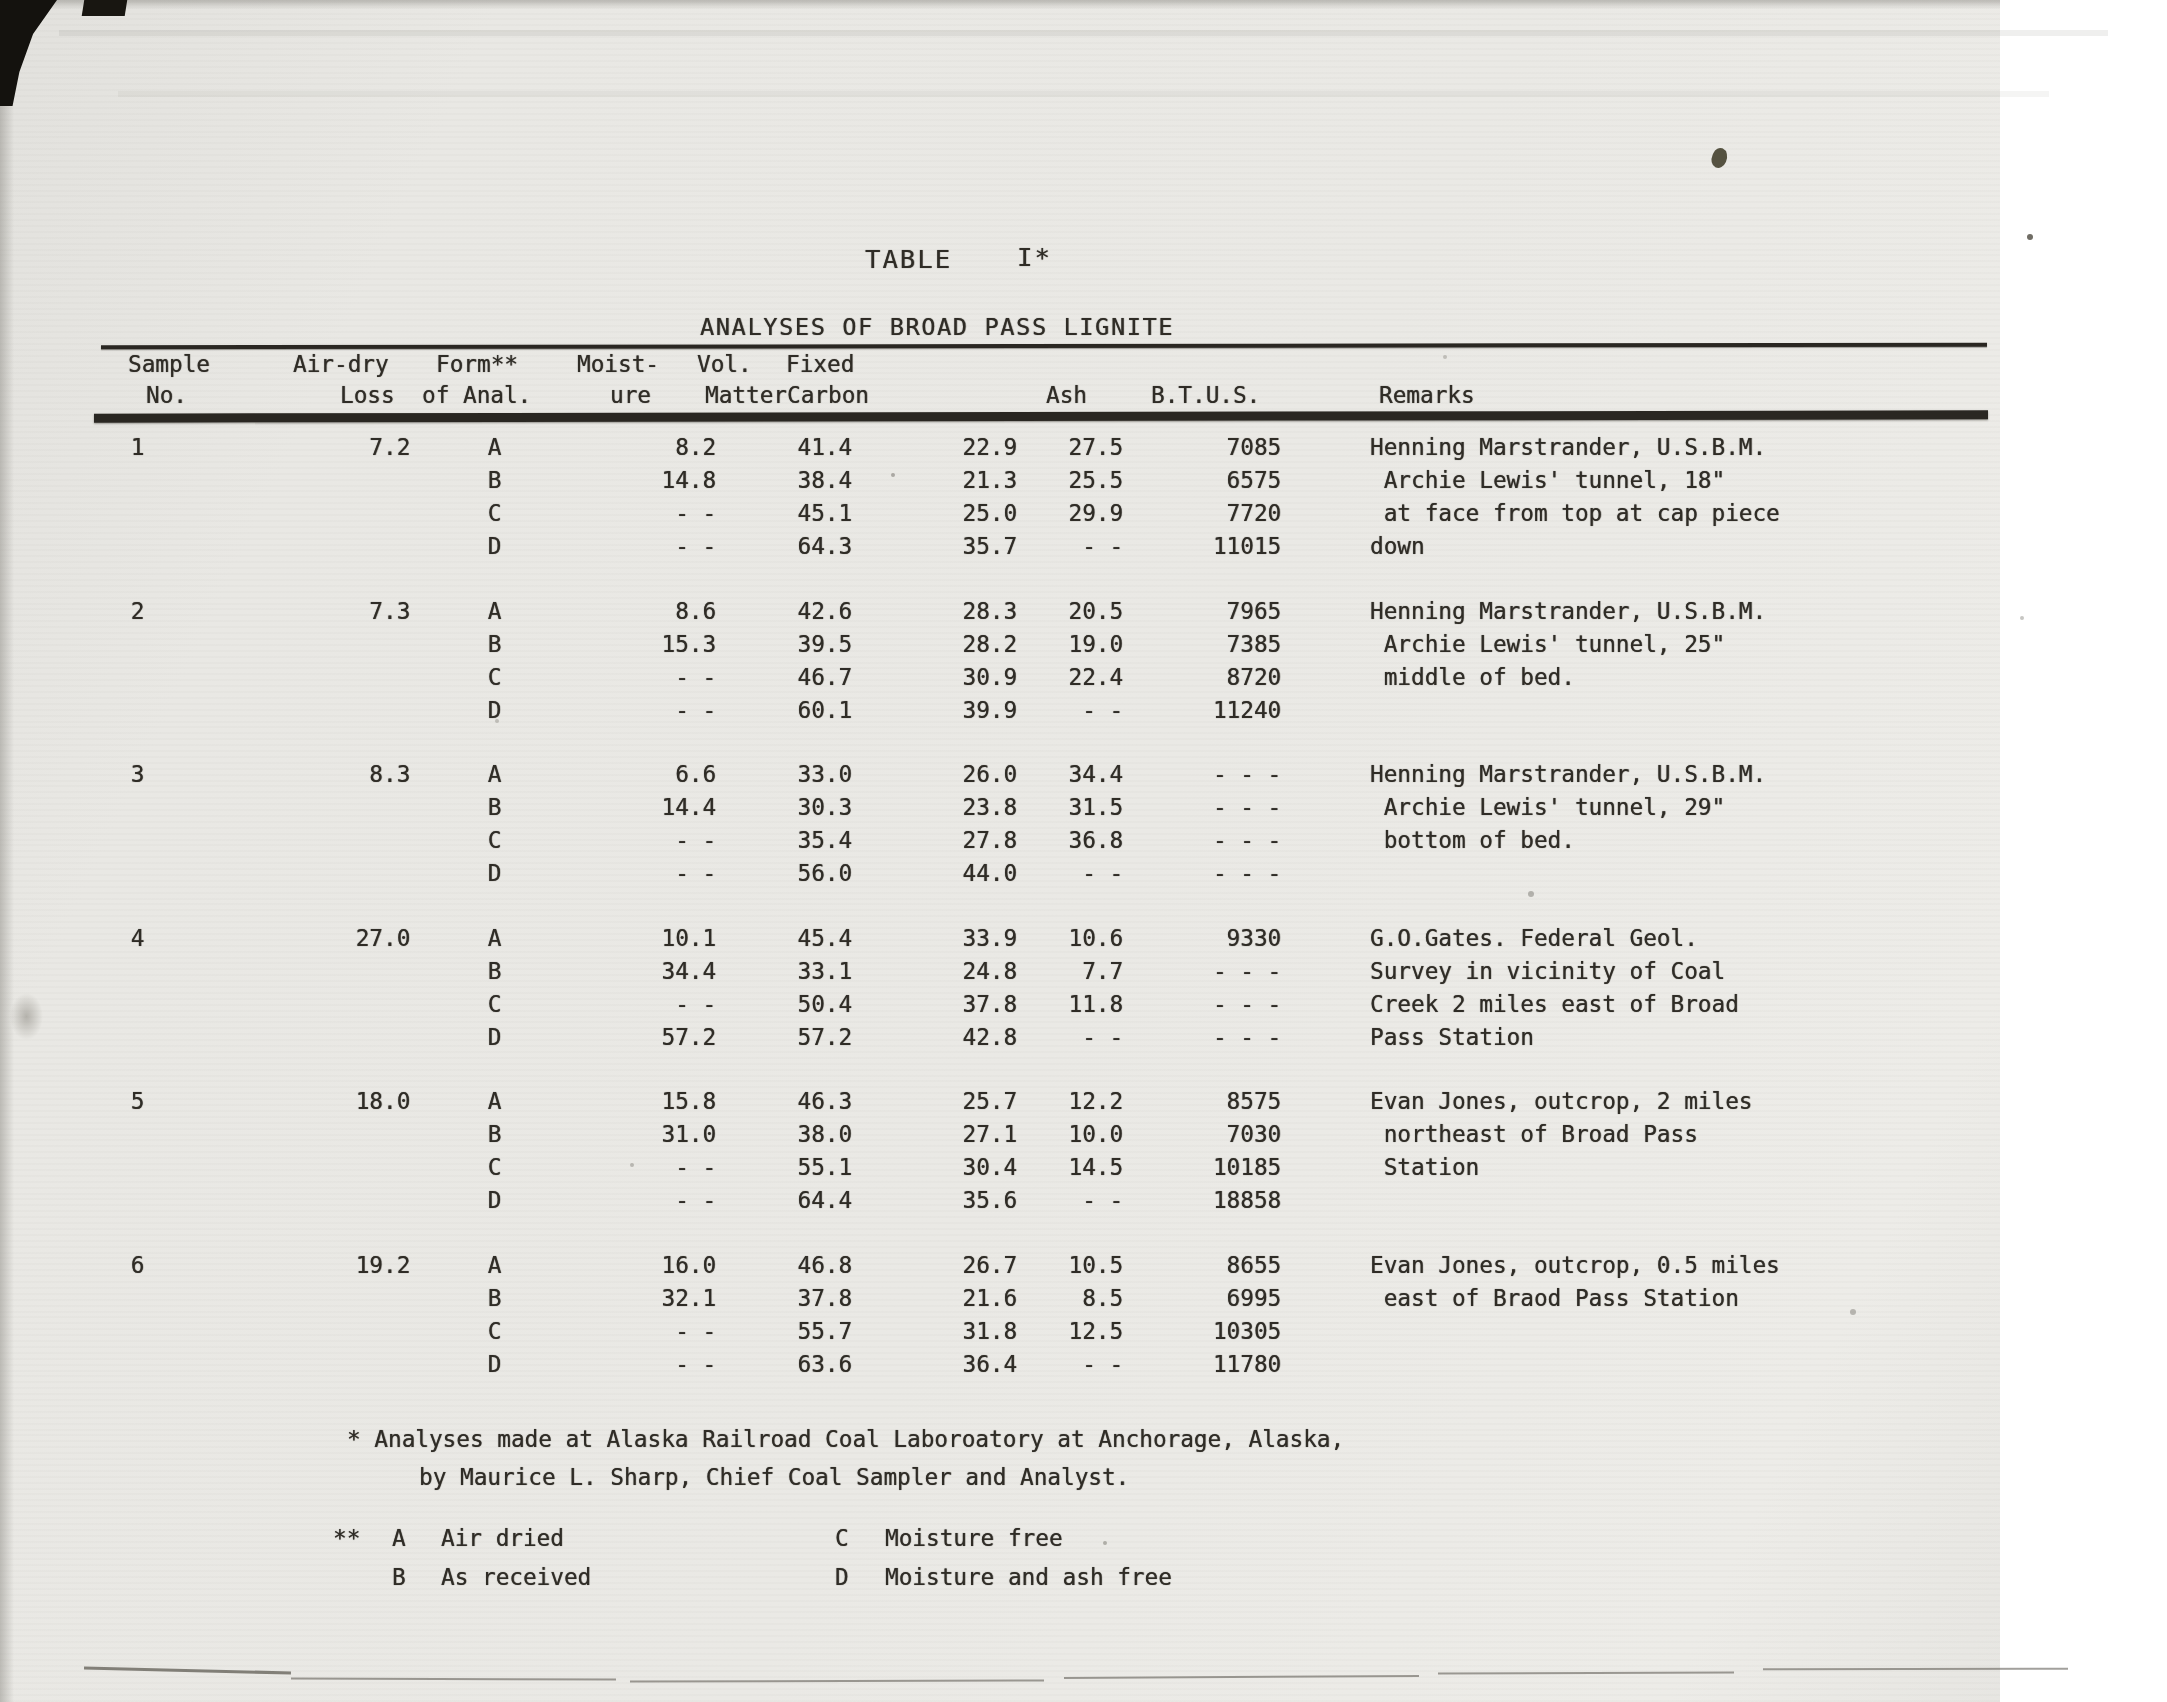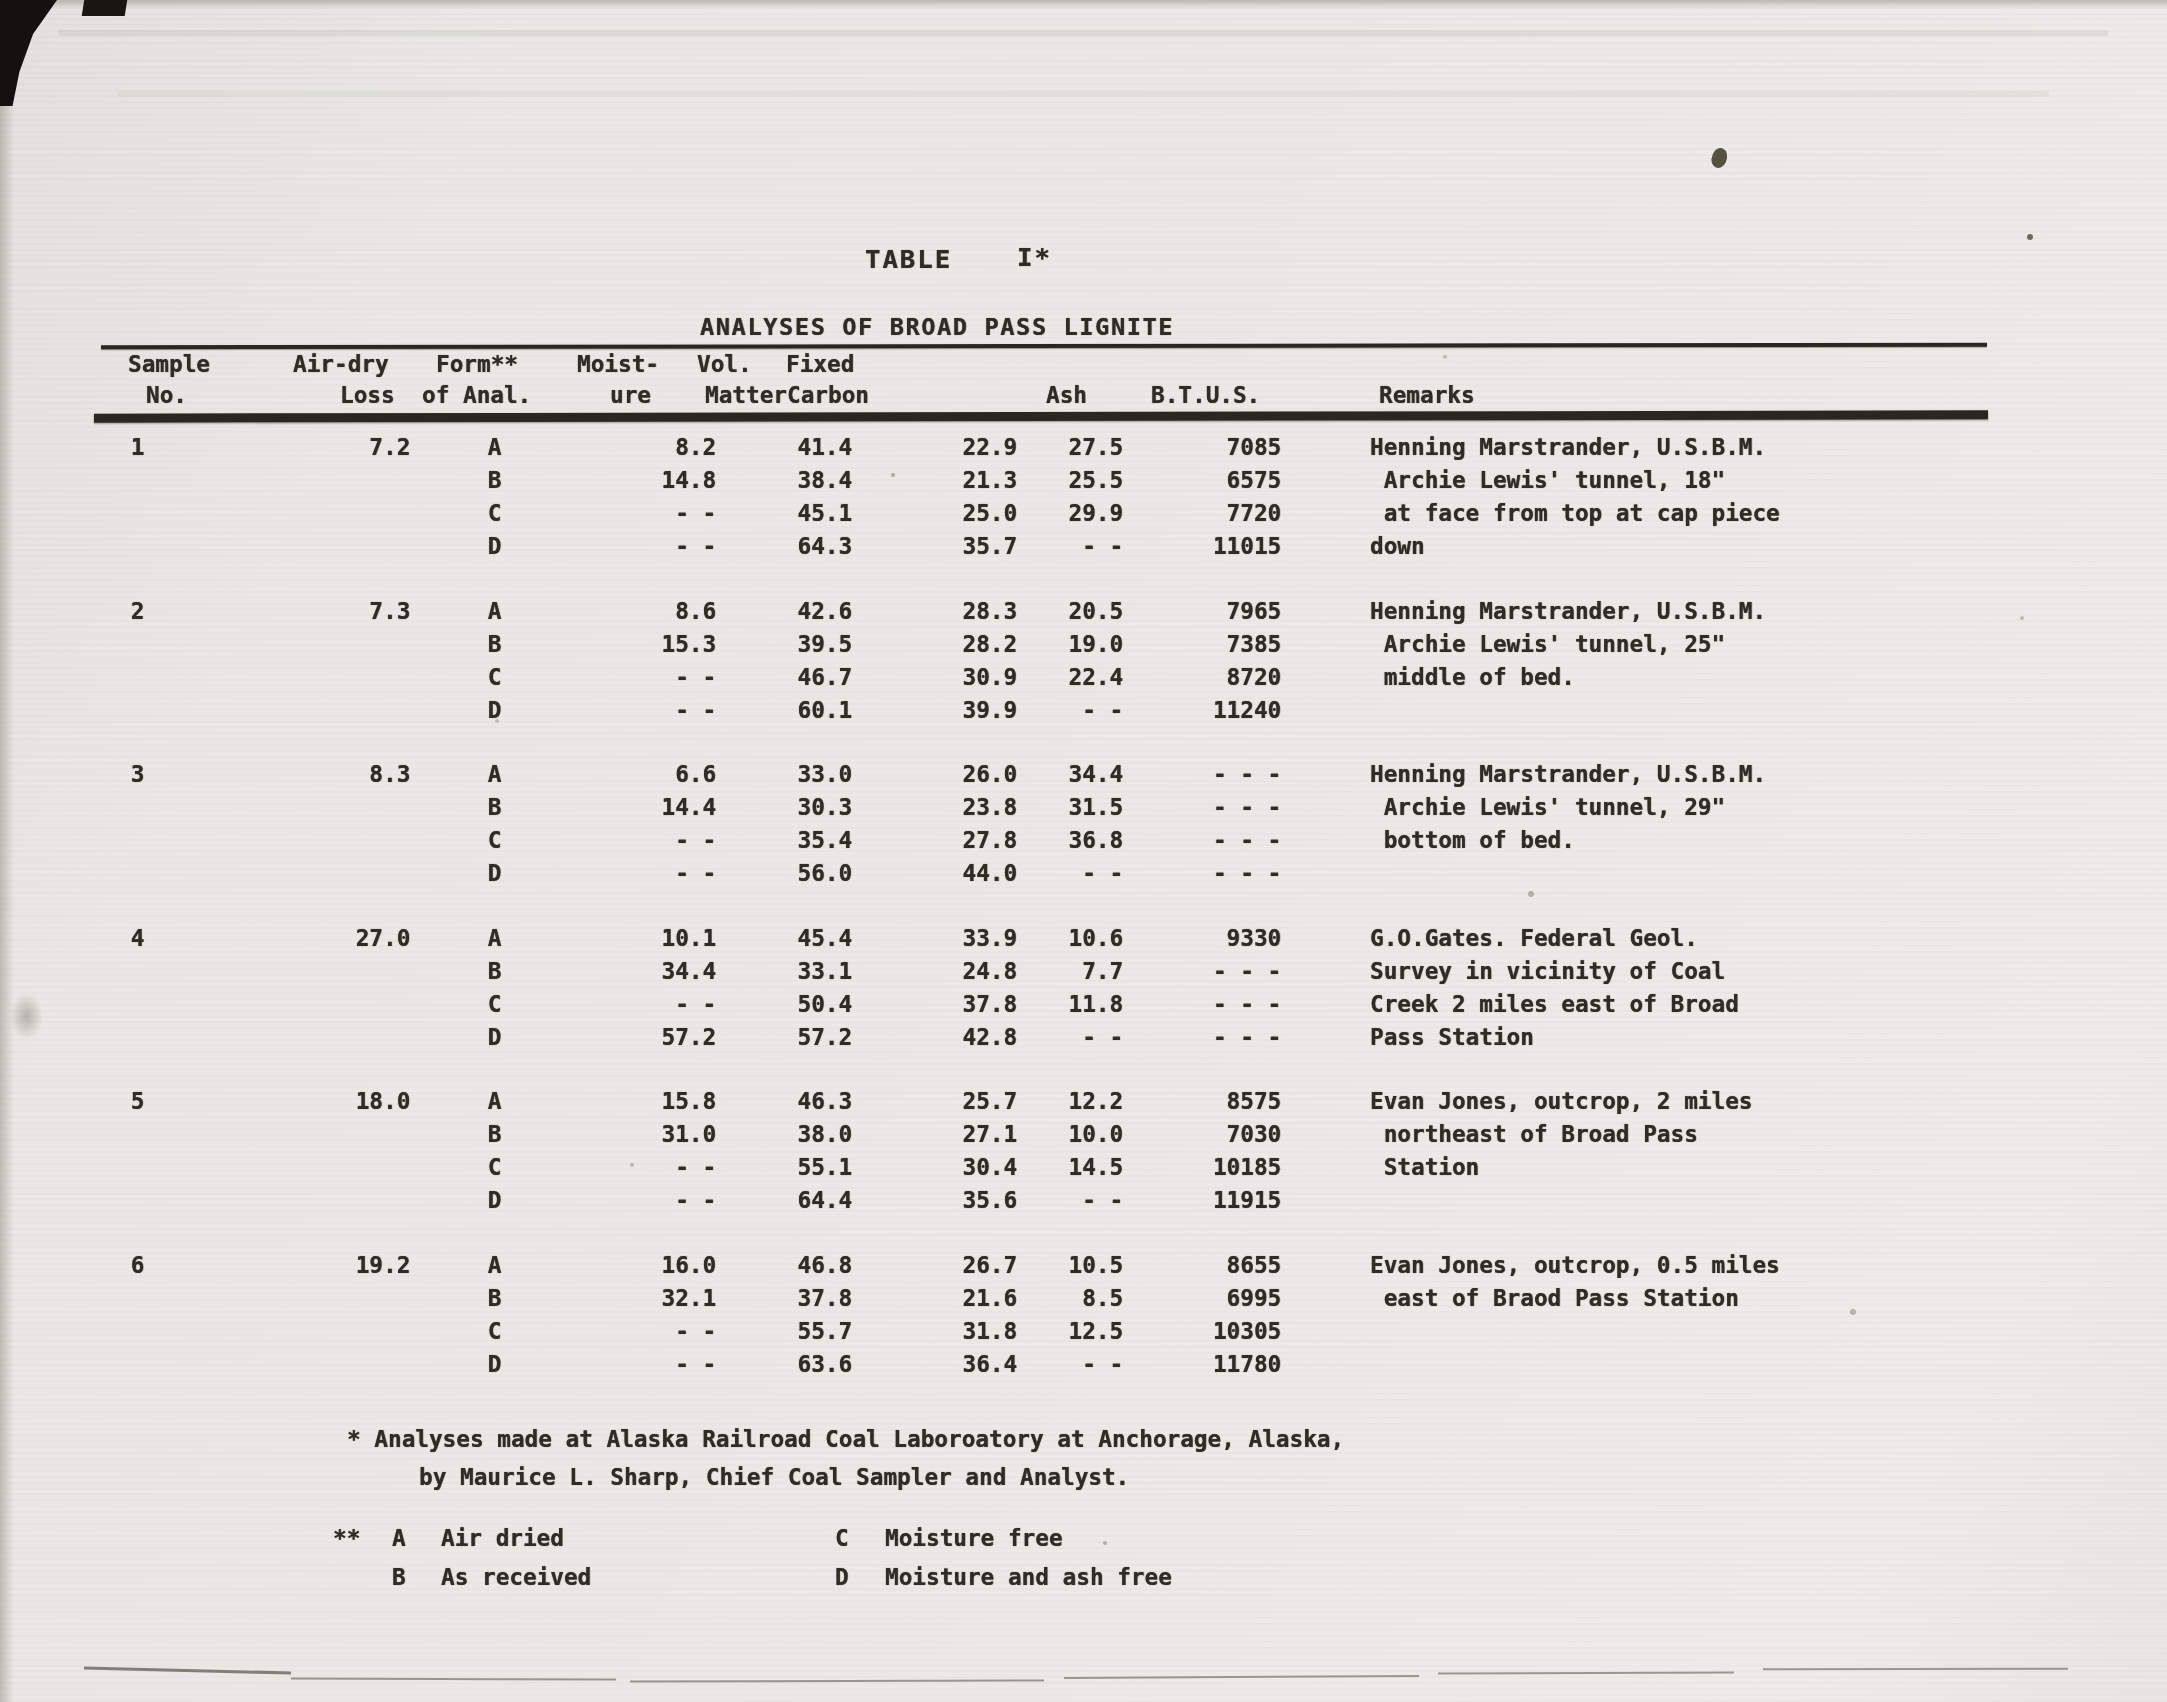--- a/index.html
+++ b/index.html
@@ -1,24 +1,24 @@
 <!DOCTYPE html>
 <html><head>
 <meta charset="utf-8">
 <style>
   html,body{margin:0;padding:0;}
   body{width:2167px;height:1702px;overflow:hidden;}
 
   .page{
-    position:relative;width:2167px;height:1702px;
+    position:relative;width:2000px;height:1702px;
     background:
       repeating-linear-gradient(0deg, rgba(120,118,110,0.03) 0 2px, rgba(0,0,0,0) 2px 5.9px),
       linear-gradient(115deg, #e2e1dd 0%, #e9e8e4 18%, #eae9e5 55%, #edecE8 88%, #e7e6e2 100%);
     font-family:"DejaVu Sans Mono", monospace;
-    font-weight:700;
+    font-weight:400;
     color:#2f2c26;
   }
 
   .pos{position:absolute;white-space:pre;}
   .tw{ text-shadow:0 0 1px rgba(43,40,34,.65), 0.6px 0.4px 0 rgba(43,40,34,.3); }
 
   .title{font-size:25.6px;letter-spacing:2px;}
   .subtitle{font-size:23.6px;letter-spacing:1.6px;}
   .hdr{font-size:22.7px;}
   .fn{font-size:22.7px;}
@@ -334,21 +334,21 @@
           <span class="c-remarks"> Station</span>
         </div>
         <div class="t-row tw">
           <span class="c-sample"></span>
           <span class="c-airdry"></span>
           <span class="c-form">D</span>
           <span class="c-moist">- -</span>
           <span class="c-vol">64.4</span>
           <span class="c-fixed">35.6</span>
           <span class="c-ash">- -</span>
-          <span class="c-btu">11915</span>
+          <span class="c-btu">18858</span>
           <span class="c-remarks"></span>
         </div>
       </div>
       <div class="sample-block">
         <div class="t-row tw">
           <span class="c-sample">6</span>
           <span class="c-airdry">19.2</span>
           <span class="c-form">A</span>
           <span class="c-moist">16.0</span>
           <span class="c-vol">46.8</span>

